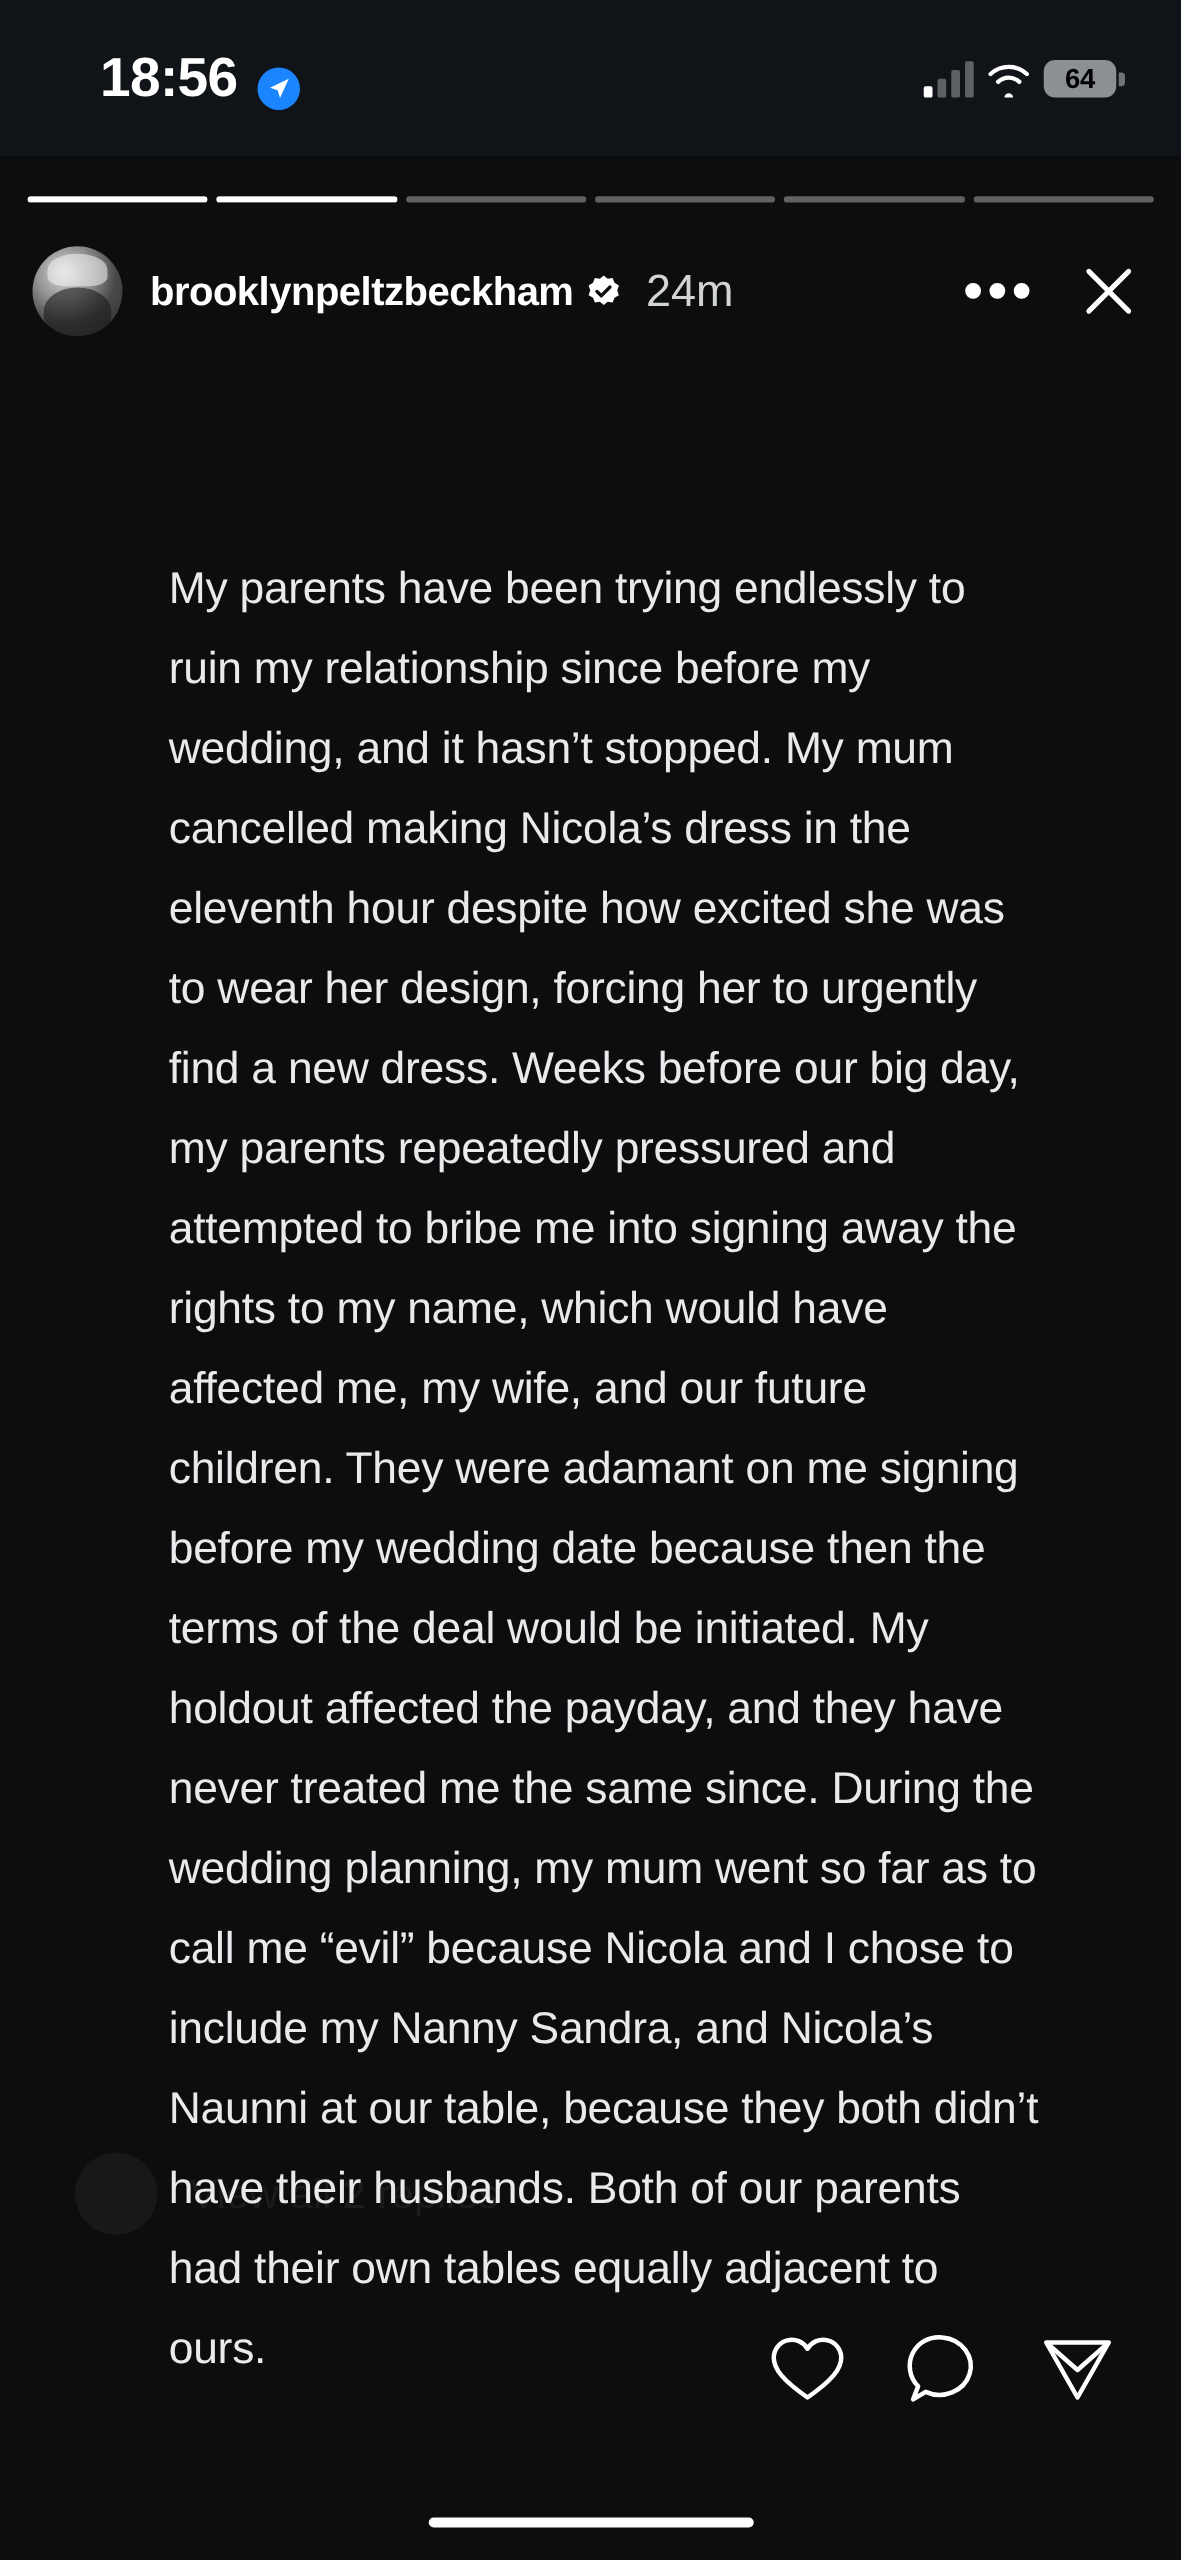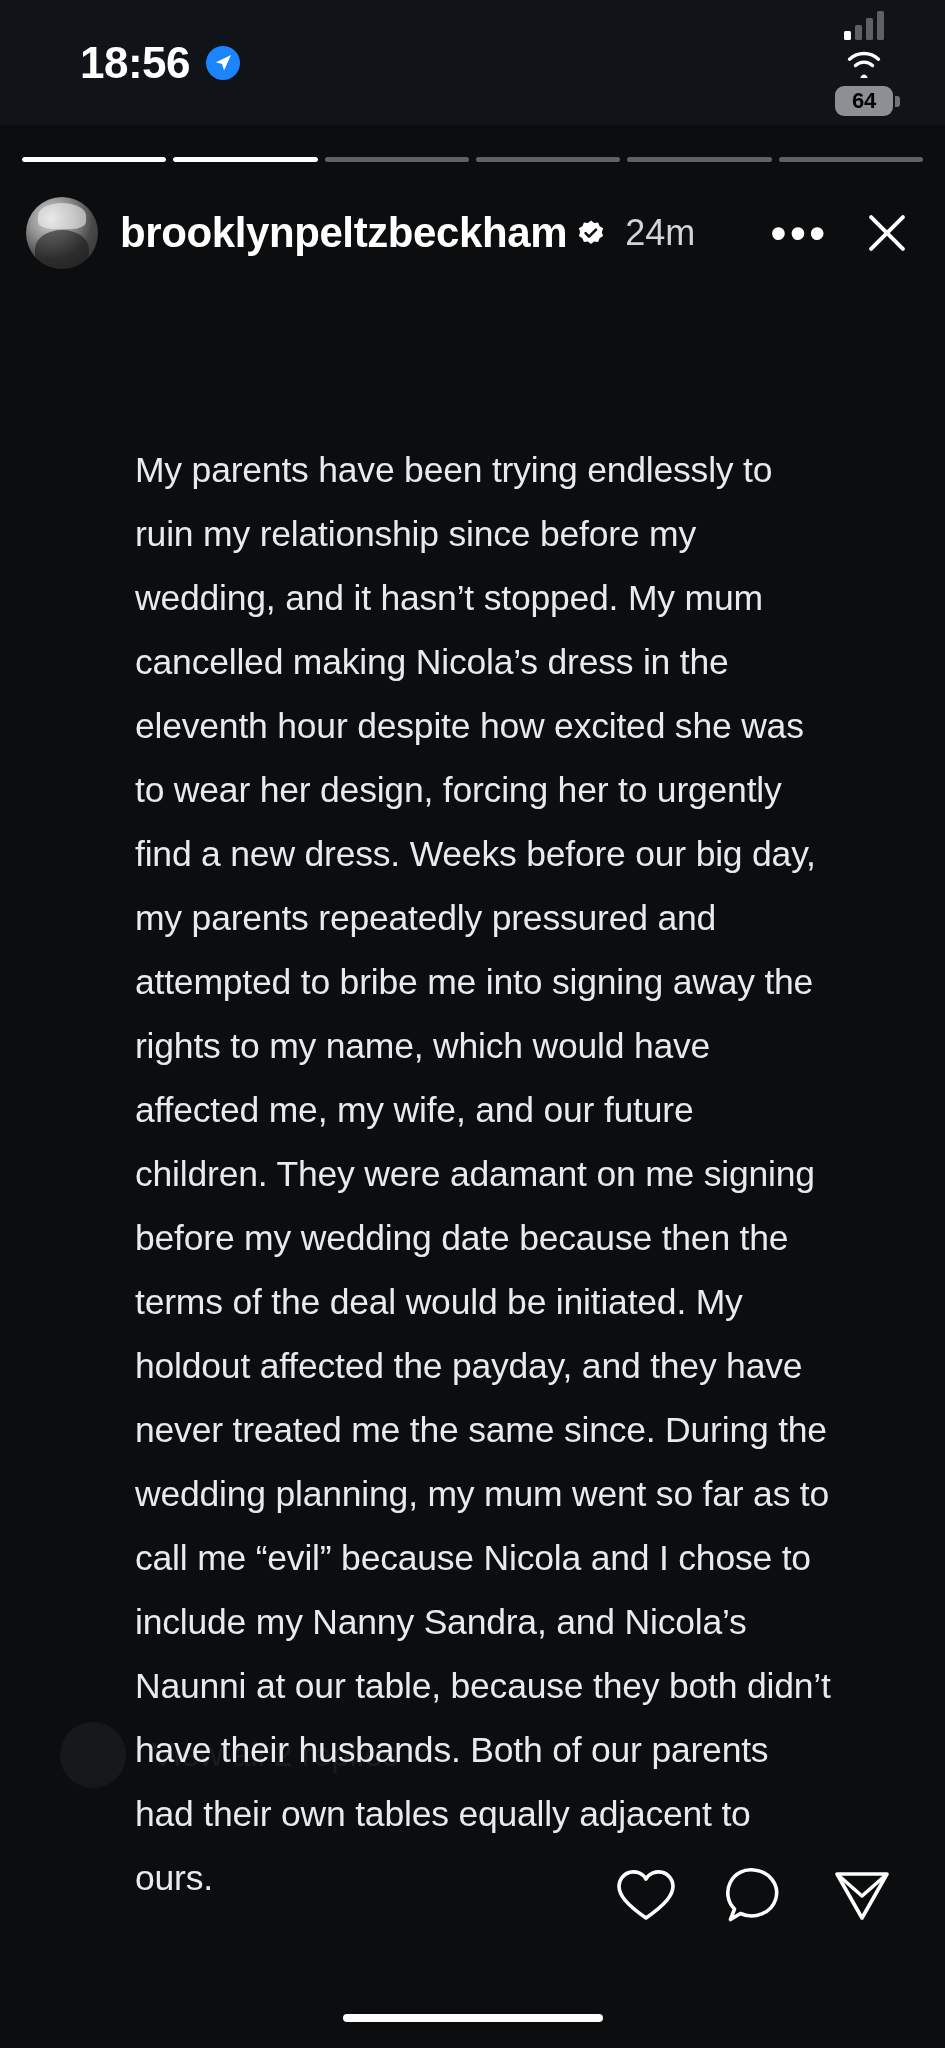--- a/index.html
+++ b/index.html
@@ -24,41 +24,40 @@
     width: 945px;
     height: 125px;
     background: #101317;
     display: flex;
     align-items: center;
     justify-content: space-between;
     padding: 0 52px 0 80px;
   }
   .status-left {
     display: flex;
-    align-items: center;
+    align-items: flex-end;
     gap: 16px;
   }
   .clock {
     color: #fff;
     font-size: 44px;
     font-weight: 600;
     letter-spacing: -0.5px;
   }
   .loc-badge {
     width: 34px; height: 34px;
     border-radius: 50%;
     background: #1b84ff;
     display: flex; align-items: center; justify-content: center;
   }
   .loc-badge svg { display: block; }
   .status-right {
     display: flex;
     align-items: center;
     gap: 8px;
-    flex-direction: column;
   }
   .signal {
     display: flex;
     align-items: flex-end;
     gap: 4px;
     height: 30px;
   }
   .signal i {
     display: block;
     width: 7px;
@@ -149,21 +148,21 @@
     content: "";
     position: absolute;
     left: 16%; top: 8%;
     width: 68%; height: 36%;
     border-radius: 50% 50% 30% 30%;
     background: rgba(245,245,245,0.55);
   }
   .username {
     margin-left: 22px;
     color: #fff;
-    font-size: 42px;
+    font-size: 32px;
     font-weight: 600;
     letter-spacing: -0.4px;
     white-space: nowrap;
   }
   .verified {
     margin-left: 10px;
     width: 28px; height: 28px;
     flex: none;
   }
   .timestamp {

